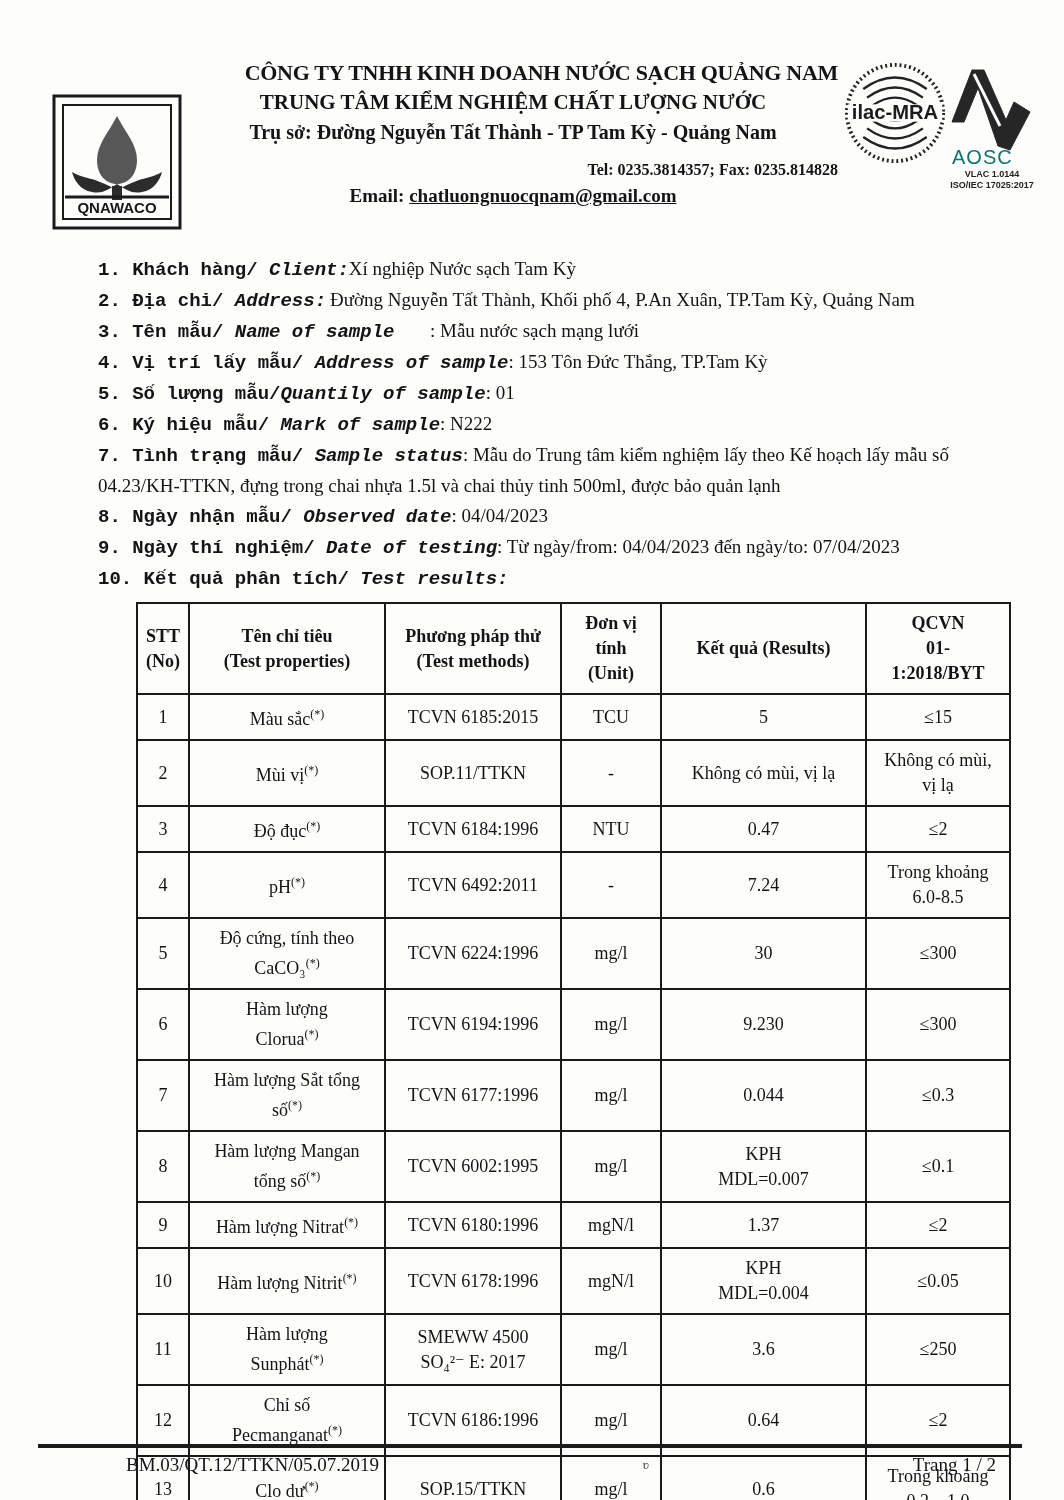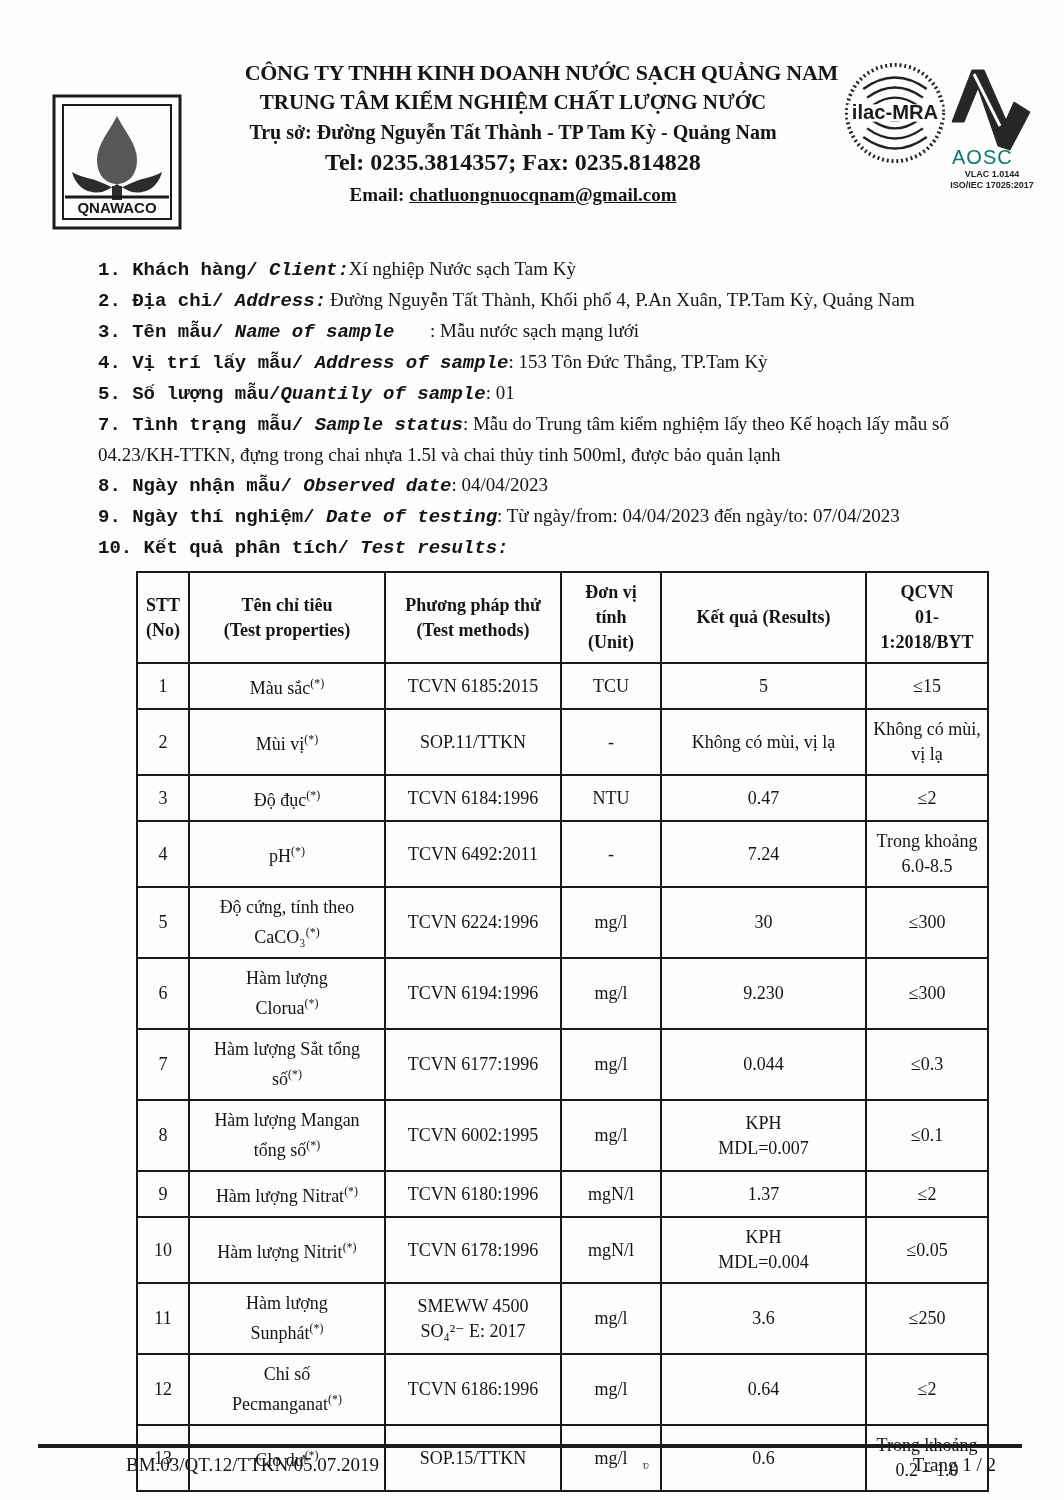--- a/index.html
+++ b/index.html
@@ -9,21 +9,21 @@
     position:relative; width:1064px; height:1500px; margin:0 auto;
     background:#fdfdfc; overflow:hidden;
   }
   
   .letterhead { display:flex; align-items:flex-start; margin:58px 30px 0 52px; }
   .logo-left { width:130px; margin-top:36px; flex:none; }
   .head-center { flex:1; text-align:center; padding:0 6px; line-height:1.32; }
   .h-company { font-size:22px; font-weight:bold; letter-spacing:-0.3px;text-align:right; }
   .h-center  { font-size:21px; font-weight:bold; margin-top:2px; }
   .h-addr    { font-size:20px; font-weight:bold; margin-top:2px;text-align:center; }
-  .h-tel     { font-size:24px; font-weight:bold; margin-top:2px; }
+  .h-tel     { font-size:16px; font-weight:bold; margin-top:14px;text-align:right; }
   .h-email   { font-size:19px; font-weight:bold; margin-top:3px; }
   .h-email .mail { font-weight:bold; text-decoration:underline; }
   .logos-right { width:190px; flex:none; display:flex; align-items:flex-start; gap:4px; }
   .aosc-block { text-align:center; margin-top:6px; }
   .aosc-word { font-family:"Liberation Sans","DejaVu Sans",sans-serif; font-size:20px; letter-spacing:1px; color:#0f766e; margin-top:-14px; text-align:left; padding-left:2px; }
   .cert-small { font-family:"Liberation Sans","DejaVu Sans",sans-serif; font-size:9px; font-weight:bold; line-height:1.25; color:#222; }
   
   .info { margin:20px 44px 0 98px; font-size:19px; line-height:30px; }
   .info-row { }
   .lbl { font-weight:bold;font-family:Liberation Mono, monospace; }
@@ -40,21 +40,21 @@
   table.results th, table.results td {
     border:2px solid #1a1a1a; text-align:center; vertical-align:middle; padding:7px 4px;
   }
   table.results th { font-weight:bold; height:88px; }
   .prewrap { white-space:pre-line; }
   .c-no { width:52px; }
   .c-name { width:196px; }
   .c-method { width:176px; }
   .c-unit { width:100px;margin-top:18px; }
   .c-result { width:205px; }
-  .c-limit { width:122px; }
+  .c-limit { width:144px; }
   sup { font-size:12px; }
   
   .footer-rule { position:absolute; left:38px; right:42px; top:1444px; border-top:4px solid #1c1c1c; }
   .footer { position:absolute; left:38px; right:42px; top:1454px; display:flex; align-items:center; font-size:19px; }
   .f-code { margin-left:88px; }
   .f-mark { flex:1; text-align:center; font-size:13px; color:#333; }
   .f-page { margin-right:26px; }
   svg text { font-family:"Liberation Sans","DejaVu Sans",sans-serif; }
 </style>
 </head>
@@ -131,20 +131,23 @@
     </div>
 
     <div class="info-row">
       <span class="label-wrap w-lg"><span class="lbl">4. Vị trí lấy mẫu/ </span><i class="lbl">Address of sample</i></span><span class="val">: 153 Tôn Đức Thắng, TP.Tam Kỳ</span>
     </div>
 
     <div class="info-row">
       <span class="label-wrap w-lg"><span class="lbl">5. Số lượng mẫu/</span><i class="lbl">Quantily of sample</i></span><span class="val">: 01</span>
     </div>
 
+    <div class="info-row">
+      <span class="label-wrap w-lg"><span class="lbl">6. Ký hiệu mẫu/ </span><i class="lbl">Mark of sample</i></span><span class="val">: N222</span>
+    </div>
 
     <div class="info-row">
       <span class="label-wrap w-lg"><span class="lbl">7. Tình trạng mẫu/ </span><i class="lbl">Sample status</i></span><span class="val">: Mẫu do Trung tâm kiểm nghiệm lấy theo Kế hoạch lấy mẫu số 04.23/KH-TTKN, đựng trong chai nhựa 1.5l và chai thủy tinh 500ml, được bảo quản lạnh</span>
     </div>
 
     <div class="info-row">
       <span class="label-wrap w-lg"><span class="lbl">8. Ngày nhận mẫu/ </span><i class="lbl">Observed date</i></span><span class="val">: 04/04/2023</span>
     </div>
 
     <div class="info-row">

